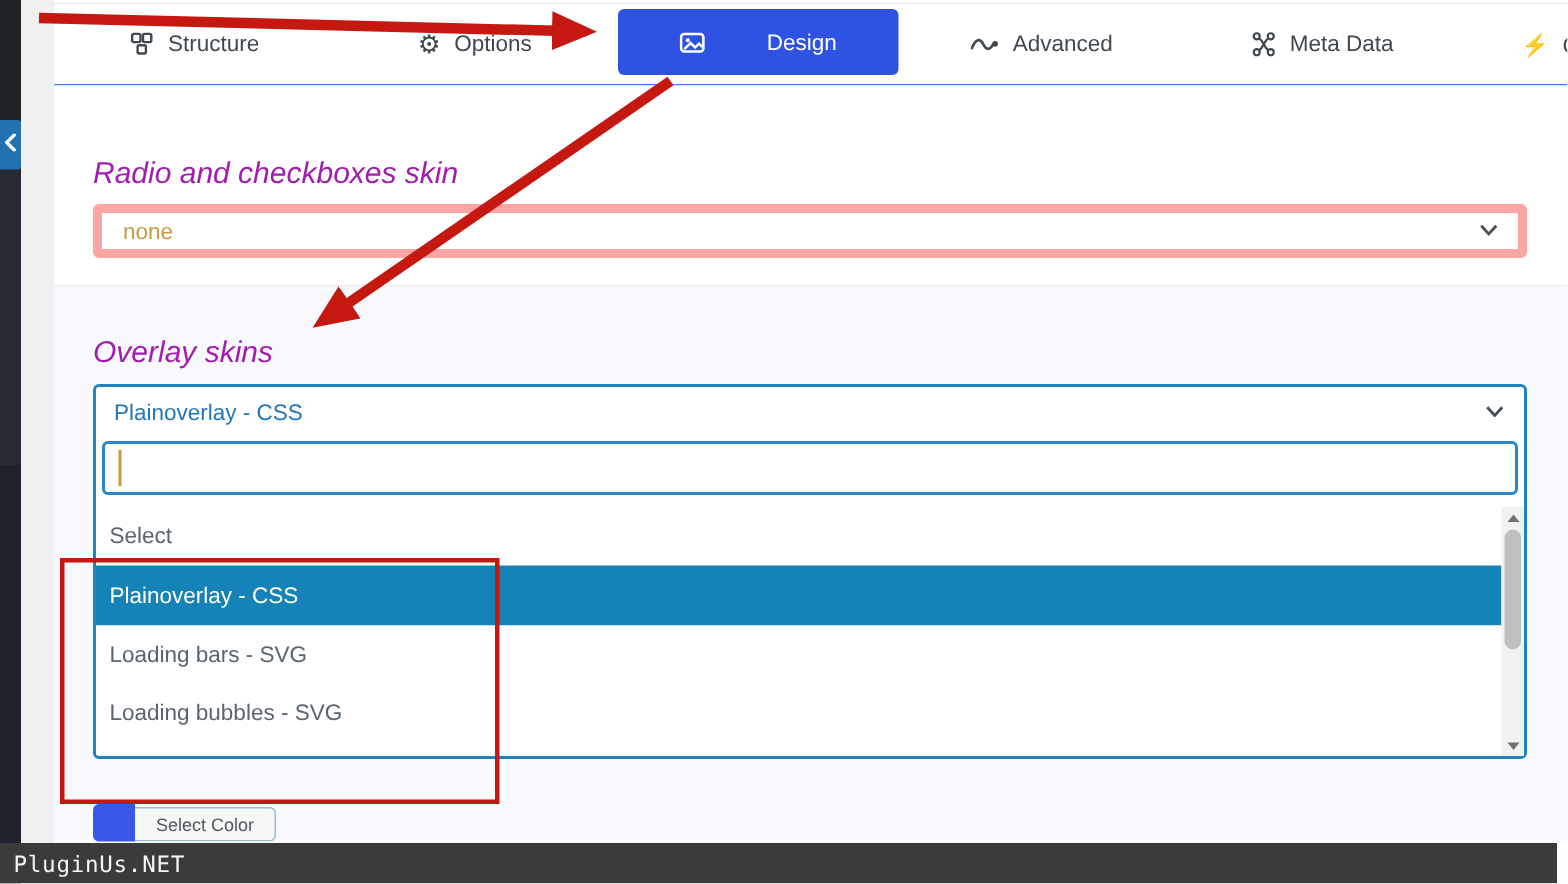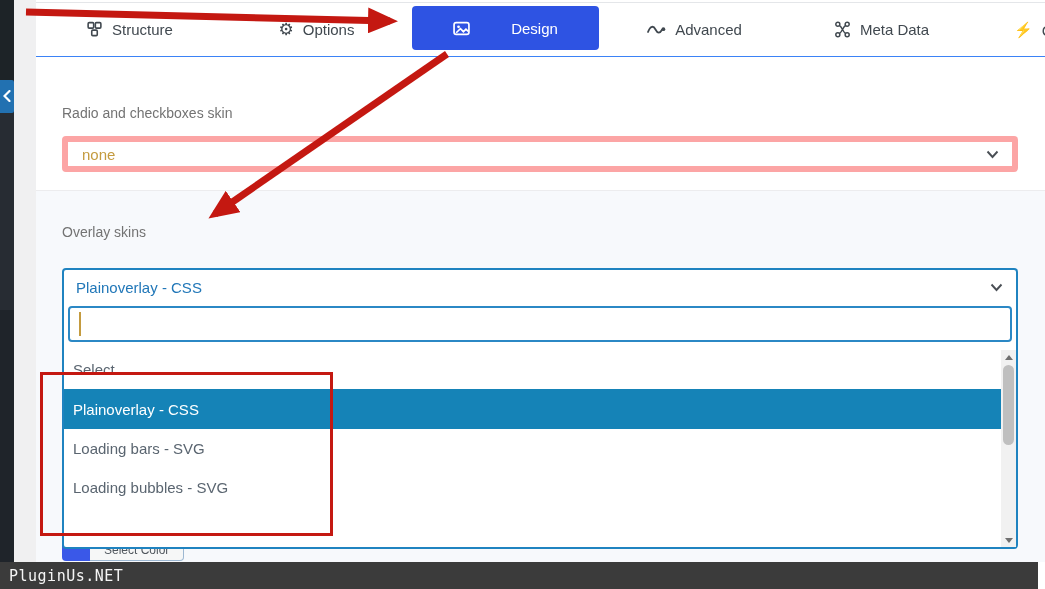--- a/index.html
+++ b/index.html
@@ -27,35 +27,35 @@
   .tab { flex: 0 0 187px; display: flex; align-items: center; justify-content: center; gap: 9px;
          font-size: 15px; font-weight: 500; color: #40484f; cursor: pointer; }
   .tab .tab-glyph { font-size: 17px; line-height: 1; color: #40484f; }
   .tab svg { display: block; }
   .tab.active { background: #2e53e3; color: #fff; border-radius: 4px; margin: 3px 2px 6px 2px; gap: 41px; }
   .tab-clipped { position: absolute; left: 978px; top: 0; height: 54px; width: 70px; display: flex; align-items: center;
                  gap: 9px; font-size: 15px; font-weight: 500; color: #40484f; overflow: hidden; cursor: pointer; }
 
   
   .section1 { position: absolute; left: 0; top: 57px; width: 100%; height: 133px; background: #fff; }
-  .field-title { font-size: 14px; font-weight: 500; color: #737373; }
+  .field-title { font-size: 20px; font-weight: 500; color: #a21caf; font-style: italic; }
   .s1-title { position: absolute; left: 26px; top: 48px; }
   .select-closed { position: absolute; left: 26px; right: 27px; top: 79px; height: 36px; background: #fff;
                    border: 6px solid #fca5a5; border-radius: 4px; display: flex; align-items: center;
                    padding: 0 14px; cursor: pointer; }
   .select-closed .sel-value { font-size: 15px; color: #c49b3f; }
   .sel-caret { position: absolute; right: 13px; top: 50%; transform: translateY(-50%); }
 
   
   .panel { position: absolute; left: 0; top: 190px; width: 100%; height: 372px; background: #f7f9fc; border-top: 1px solid #ececee; }
   .p-title { position: absolute; left: 26px; top: 33px; }
 
   
-  .dropdown { position: absolute; left: 26px; right: 27px; top: 65px; height: 281px;
-              border: 2px solid #1f83c0; border-radius: 4px; background: #fff; z-index: 10; margin-top: 12px; }
+  .dropdown { position: absolute; left: 26px; right: 27px; top: 65px; height: 250px;
+              border: 2px solid #1f83c0; border-radius: 4px; background: #fff; z-index: 10; }
   .dd-header { position: relative; height: 34px; display: flex; align-items: center; padding: 0 12px; cursor: pointer; }
   .dd-header .dd-value { font-size: 15px; color: #2177b8; }
   .dd-searchwrap { position: relative; margin: 2px 4px 6px 4px; height: 36px; }
   .dd-search { width: 100%; height: 36px; border: 2px solid #2b88c5; border-radius: 4px; background: #fff;
                outline: none; padding: 0 10px; font-size: 15px; font-family: "Liberation Sans", sans-serif; }
   .dd-caret-bar { position: absolute; left: 11px; top: 6px; width: 2px; height: 24px; background: #c49b3f; pointer-events: none; }
   .dd-list { position: absolute; left: 0; right: 0; top: 80px; bottom: 0; overflow: hidden; }
   .option { height: 39.4px; width: calc(100% - 15px); display: flex; align-items: center;
             padding-left: 9px; font-size: 15px; color: #5a6570; cursor: pointer; background: #fff; }
   .option.highlight { background: #1583b7; color: #fff; font-weight: 500; }

